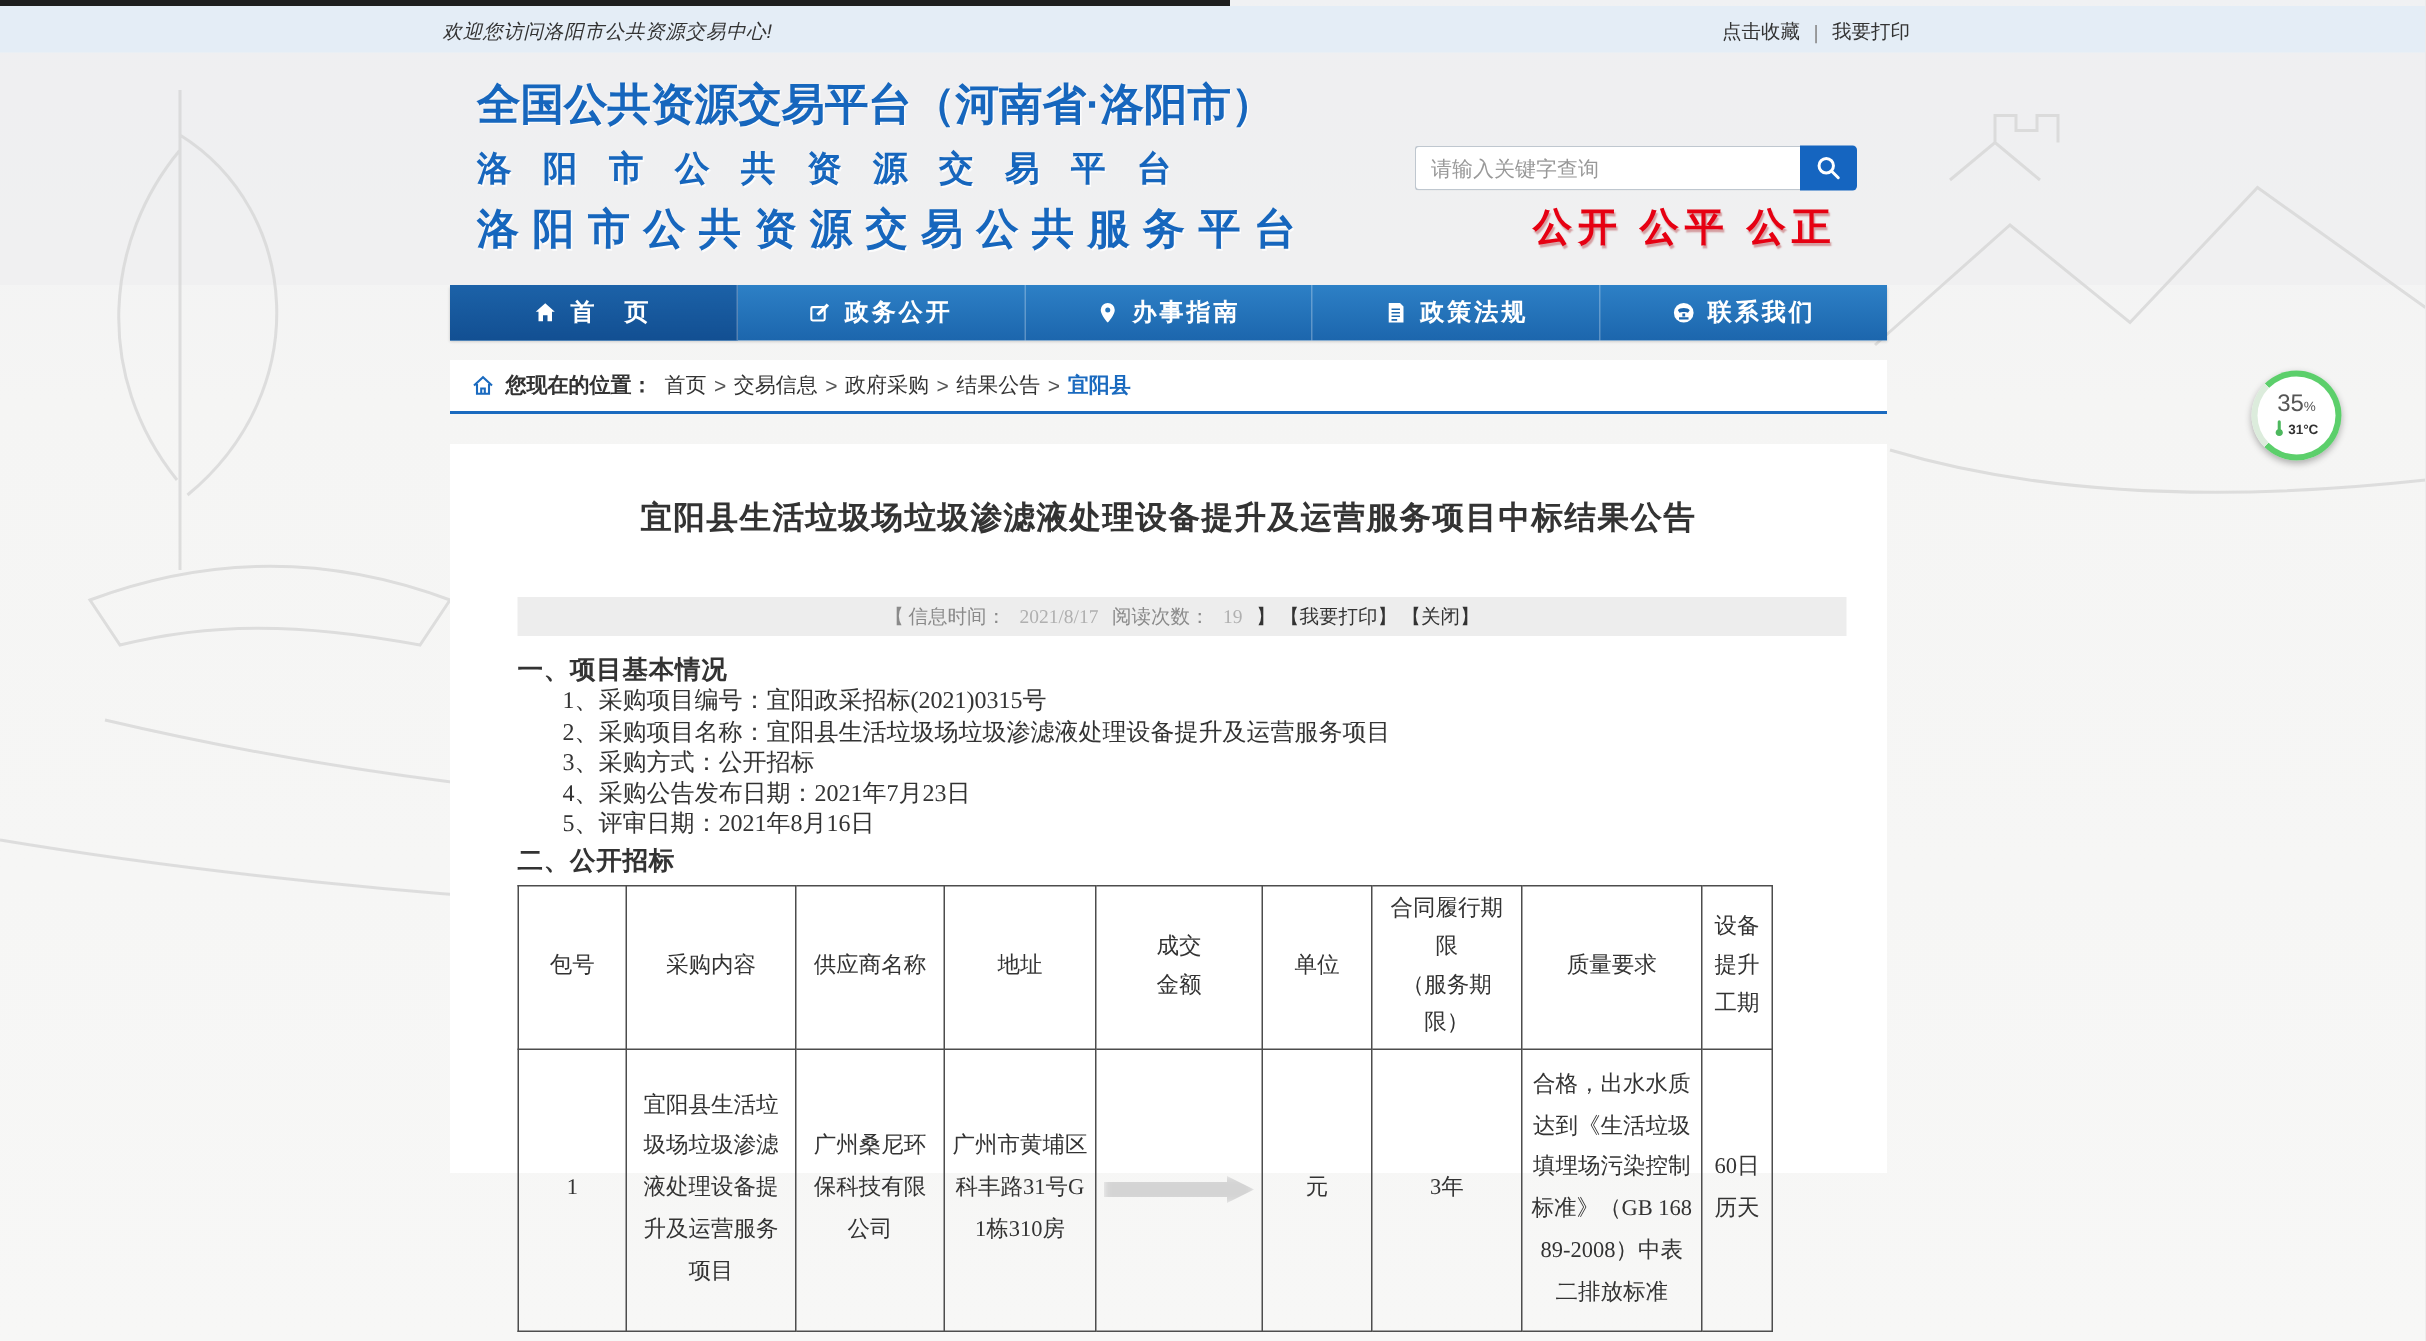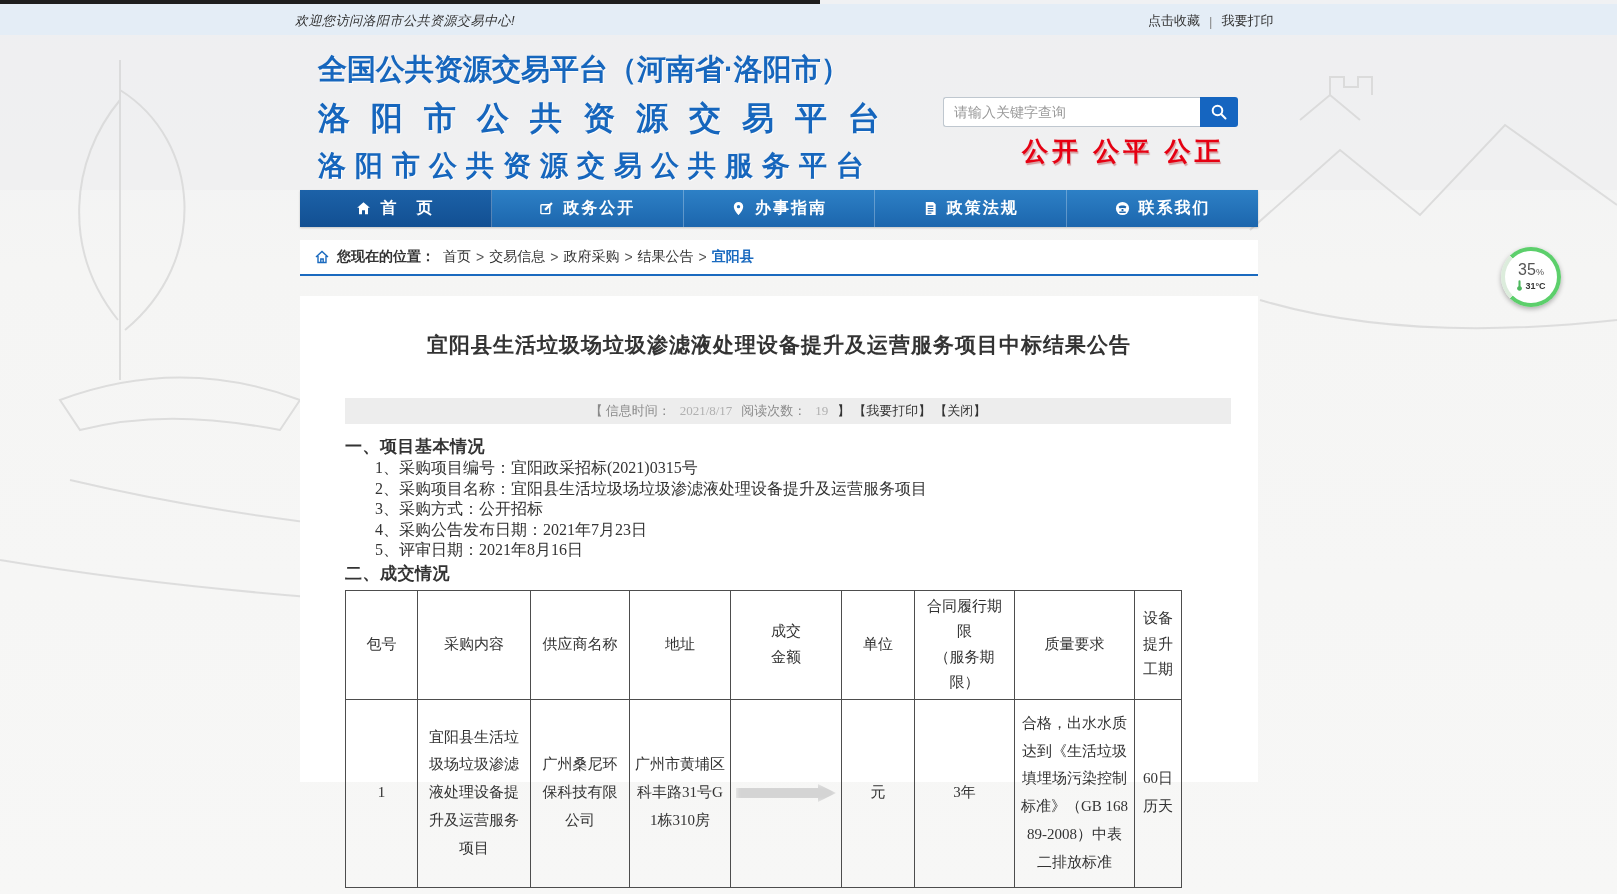--- a/index.html
+++ b/index.html
@@ -16,21 +16,21 @@
     background:#e4edf6; z-index:2; font-size:13px; color:#333;
   }
   .topbar-welcome { position:absolute; left:295px; top:8px; letter-spacing:.5px;font-style:italic; }
   .topbar-links { position:absolute; left:1148px; top:8px; display:flex; gap:9px; align-items:center; }
   .topbar-links .lnk { cursor:pointer; }
   .topbar-sep { color:#888; }
 
   .logo { position:absolute; left:318px; top:50px; width:556px; color:#1666bd; font-weight:bold; z-index:2;
           text-shadow:1px 1px 0 rgba(255,255,255,.8); }
   .logo-line1 { font-size:29px; white-space:nowrap; margin-bottom:7px; }
-  .logo-line2 { font-size:32px; letter-spacing:21px; white-space:nowrap; margin-bottom:6px; }
+  .logo-line2 { font-size:23px; letter-spacing:21px; white-space:nowrap; margin-bottom:6px; }
   .logo-line3 { font-size:28px; letter-spacing:9px; white-space:nowrap; }
 
   .search { position:absolute; left:915px; top:97px; display:flex; z-index:2;padding-left:28px; }
   .search input {
     width:257px; height:30px; border:1px solid #bfc7cf; border-right:none;
     border-radius:3px 0 0 3px; padding:0 10px; font-size:14px; color:#666;
     outline:none; background:#fff; font-family:"Liberation Sans",sans-serif;
   }
   .search input::placeholder { color:#999; }
   .search button {
@@ -264,21 +264,21 @@
 
     <div class="body-text">
       <div class="sec-heading">一、项目基本情况</div>
       <div class="sec1-items">
         <p>1、采购项目编号：宜阳政采招标(2021)0315号</p>
         <p>2、采购项目名称：宜阳县生活垃圾场垃圾渗滤液处理设备提升及运营服务项目</p>
         <p>3、采购方式：公开招标</p>
         <p>4、采购公告发布日期：2021年7月23日</p>
         <p>5、评审日期：2021年8月16日</p>
       </div>
-      <div class="sec-heading h2">二、成交情况</div>
+      <div class="sec-heading h2">二、公开招标</div>
 
       <table class="award">
         <tbody>
             <tr class="hdr">
           <th class="cw0">包号</th>
           <th class="cw1">采购内容</th>
           <th class="cw2">供应商名称</th>
           <th class="cw3">地址</th>
           <th class="cw4">成交
 金额</th>

